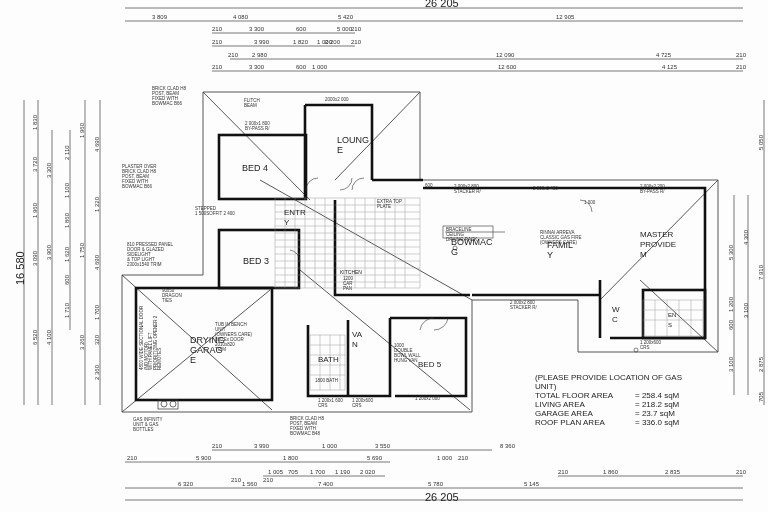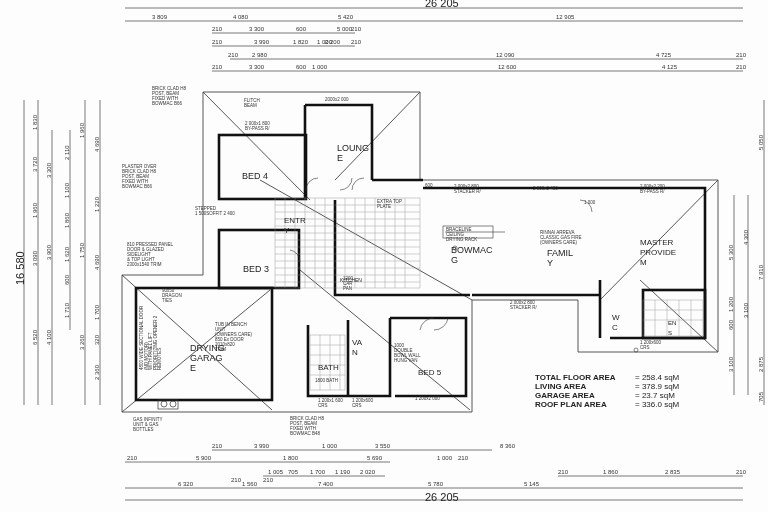--- a/index.html
+++ b/index.html
@@ -1,25 +1,25 @@
 <!DOCTYPE html>
 <html><head>
 <meta charset="utf-8">
 <style>
   html,body{margin:0;padding:0;background:#fff;}
   #stage{position:relative;width:768px;height:512px;overflow:hidden;background:#fdfdfd;font-family:"Liberation Sans",sans-serif;color:#222;}
   svg{position:absolute;left:0;top:0;}
   .lbl{position:absolute;font-size:6px;line-height:6px;color:#333;white-space:nowrap;}
-  .room{position:absolute;font-size:9px;line-height:10px;color:#222;white-space:pre;margin-top:8px;}
+  .room{position:absolute;font-size:9px;line-height:10px;color:#222;white-space:pre;}
   .note{position:absolute;font-size:4.5px;line-height:5px;color:#333;white-space:pre;}
   .big{position:absolute;font-size:11px;color:#222;}
   .vert{transform:rotate(-90deg);transform-origin:left top;}
   .area{position:absolute;left:535px;top:373px;font-size:8px;line-height:9px;color:#222;}
   .area .row{display:flex;}
-  .area .k{width:100px;font-weight:bold;}
+  .area .k{width:100px;}
 </style>
 </head>
 <body>
 
 <div id="stage">
   <svg width="768" height="512" viewBox="0 0 768 512">
     <g stroke="#555" stroke-width="0.8" fill="none">
 
       <line x1="125" y1="8" x2="743" y2="8"></line>
       <line x1="125" y1="21" x2="743" y2="21"></line>
@@ -330,27 +330,28 @@
   <div class="note" style="left:318px;top:398px">1 200x1 600
 CRS</div>
   <div class="note" style="left:352px;top:398px">1 200x600
 CRS</div>
   <div class="note" style="left:640px;top:340px">1 200x600
 CRS</div>
   <div class="note" style="left:584px;top:200px">1 000</div>
   <div class="note" style="left:425px;top:183px">600</div>
 
   <div class="area">
+    <div style="width:170px;white-space:normal">(PLEASE PROVIDE LOCATION OF GAS UNIT)</div>
     <div class="row">
         <span class="k">TOTAL FLOOR AREA</span>
         <span>= 258.4 sqM</span>
       </div>
     <div class="row">
         <span class="k">LIVING AREA</span>
-        <span>= 378.9 sqM</span>
+        <span>= 218.2 sqM</span>
       </div>
     <div class="row">
         <span class="k">GARAGE AREA</span>
         <span>= 23.7 sqM</span>
       </div>
     <div class="row">
         <span class="k">ROOF PLAN AREA</span>
         <span>= 336.0 sqM</span>
       </div>
   </div>

